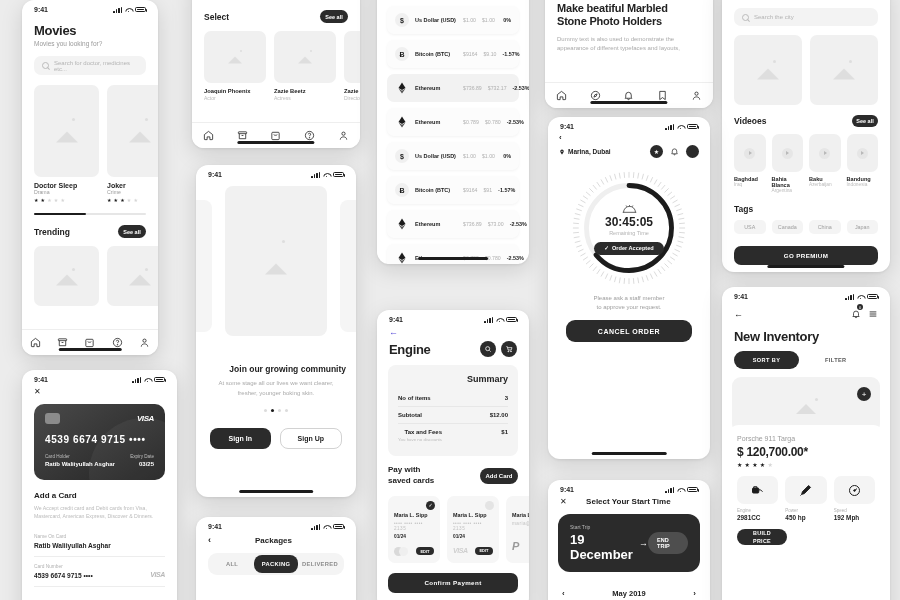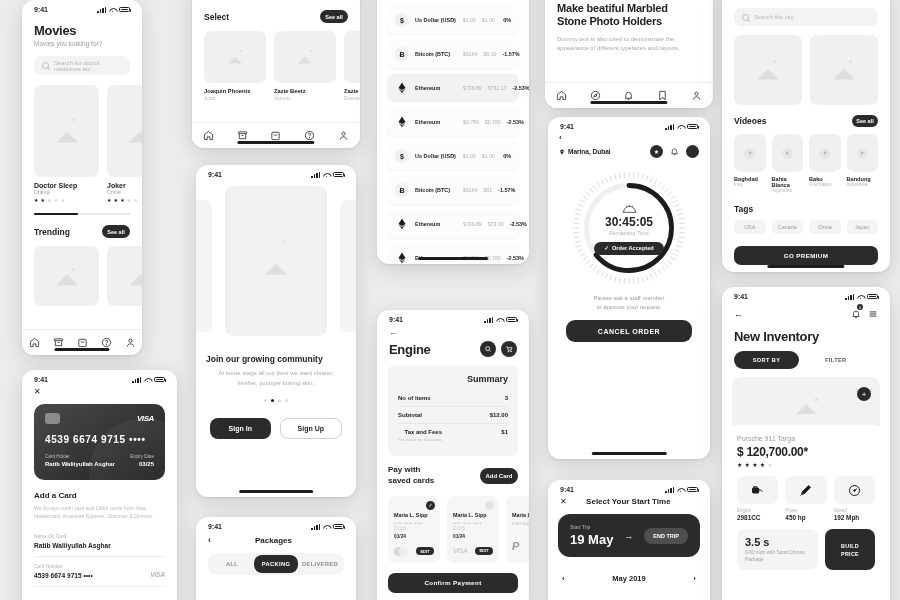--- a/index.html
+++ b/index.html
@@ -74,21 +74,21 @@
   .star.on { color:#1c1c1c; }
 
   
   .tabbar { position:absolute; bottom:0; left:0; right:0; height:26px;
     border-top:1px solid #eee; display:flex; align-items:center; justify-content:space-around;
     background:#fff; }
   .tabicon { width:11px;height:11px; color:#1c1c1c; }
   .tabicon svg{width:100%;height:100%;display:block;}
 
   
-  #movies { left:22px; top:0px; width:120px; height:355px; }
+  #movies { left:22px; top:0px; width:136px; height:355px; }
   .mv-cards { display:flex; gap:8px; padding:0 0 0 12px; }
   .mv-card { width:65px; flex:none; }
   .mv-card .ph-img { height:92px; }
   .mv-name { font-size:7px; font-weight:bold; margin-top:5px; }
   .scroll-ind { height:2px; background:#e6e6e6; border-radius:2px; margin:10px 12px 0; position:relative;}
   .scroll-ind i { position:absolute; left:0;top:0;height:2px;width:46%;background:#1c1c1c;border-radius:2px;display:block;}
 
   
   #stars { left:192px; top:-22px; width:168px; height:170px; }
   .st-cards { display:flex; gap:8px; padding-left:12px; }
@@ -644,21 +644,21 @@
             </span>
         <span class="wifi"></span>
         <span class="batt"></span>
       </span>
     </div>
     <div class="ob-stage">
       <div class="side l"></div>
       <div class="side r"></div>
       <div class="ob-main"></div>
     </div>
-    <div style="text-align:left;font-size:8.5px;font-weight:bold;margin-top:0;padding:0 10px">Join our growing community</div>
+    <div style="text-align:right;font-size:8.5px;font-weight:bold;margin-top:10px;padding:0 10px">Join our growing community</div>
     <div style="text-align:center;font-size:6px;color:#aaa;line-height:1.6;margin-top:5px;padding:0 18px">At some stage all our lives we want clearer, fresher, younger boking skin.</div>
     <div class="dots">
           <i></i>
           <i class="on"></i>
           <i></i>
           <i></i>
         </div>
     <div class="ob-btns">
       <span class="b dark">Sign In</span>
       <span class="b ghost">Sign Up</span>
@@ -998,21 +998,21 @@
         <span class="batt"></span>
       </span>
     </div>
     <div class="dp-head">
       <span style="font-size:8px">✕</span>
       <span class="dp-title">Select Your Start Time</span>
     </div>
     <div class="dp-card">
       <span>
         <div class="dp-l">Start Trip</div>
-        <div class="dp-d">19 May</div>
+        <div class="dp-d">19 December</div>
       </span>
       <span style="font-size:9px">→</span>
       <span class="dp-end">END TRIP</span>
     </div>
     <div class="dp-month" style="margin-top:8px">
       <span class="chev">‹</span>
       <span>May 2019</span>
       <span class="chev">›</span>
     </div>
   </div>
@@ -1094,24 +1094,20 @@
                   <circle cx="12" cy="12" r="8"></circle>
                   <path d="M12 12l4-3"></path>
                   <circle cx="12" cy="12" r="1.3" fill="#1c1c1c"></circle>
                 </svg>
               </div>
           <div class="l">Speed</div>
           <div class="v">192 Mph</div>
         </div>
       </div>
       <div class="iv-foot">
-        <div class="iv-acc">
-          <div class="t">3.5 s</div>
-          <div class="d">0-60 mph with Sport Chrono Package</div>
-        </div>
         <div class="iv-build">
           <span><span>BUILD</span><br><span>PRICE</span></span>
         </div>
       </div>
     </div>
   </div>
     </div>
 
 </div>
 

